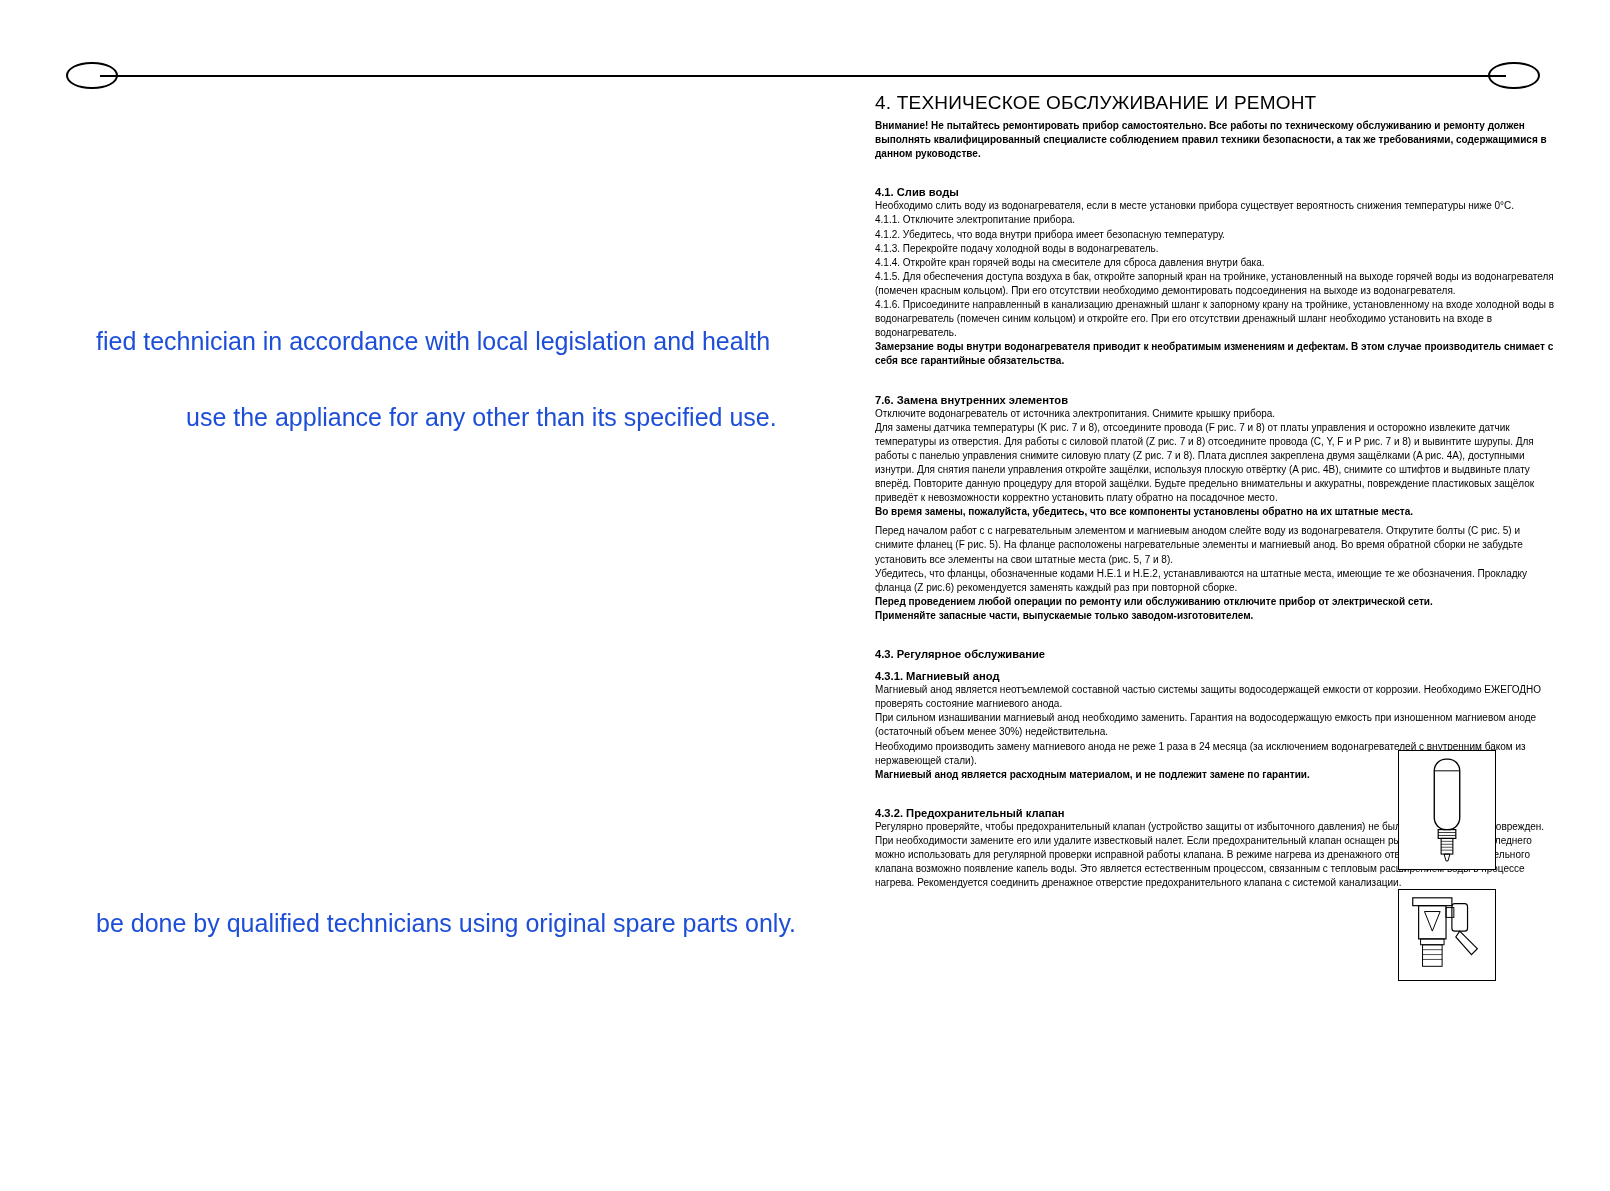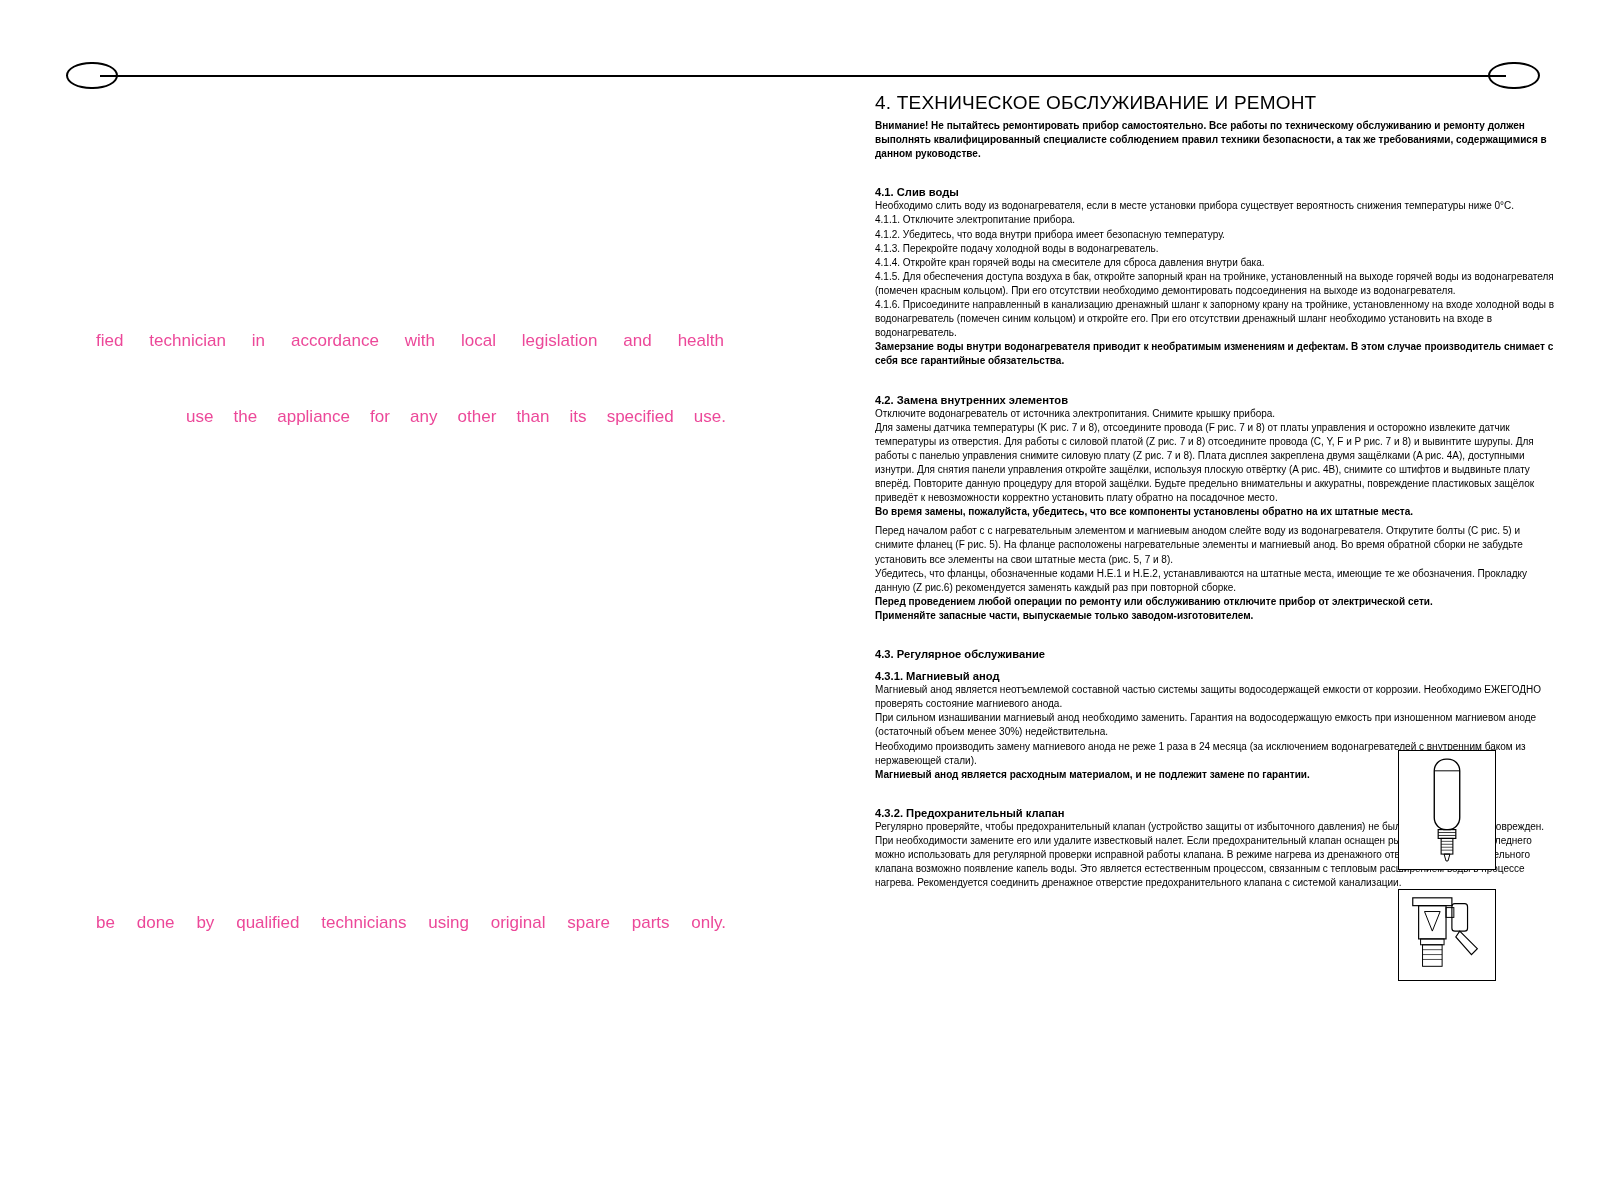--- a/index.html
+++ b/index.html
@@ -46,23 +46,23 @@
   .bind-ring.right { right: 18px; }
 
   
   .left-col {
     position: absolute;
     left: 96px;
     top: 300px;
     width: 640px;
   }
   .en-line {
-    font-size: 17px;
+    font-size: 25px;
     line-height: 26px;
-    color: #ec4899;
+    color: #1d4ed8;
     text-align: justify;
     text-align-last: justify;
     white-space: nowrap;
   }
   .en-line.l1 { position: absolute; left: 0; top: 28px; width: 628px; }
   .en-line.l2 { position: absolute; left: 90px; top: 104px; width: 540px; }
   .en-line.l3 { position: absolute; left: 0; top: 610px; width: 630px; }
 
   
   .right-col {
@@ -133,26 +133,26 @@
     <div class="sub-h">4.1. Слив воды</div>
     <p>Необходимо слить воду из водонагревателя, если в месте установки прибора существует вероятность снижения температуры ниже 0°С.</p>
     <p>4.1.1. Отключите электропитание прибора.</p>
     <p>4.1.2. Убедитесь, что вода внутри прибора имеет безопасную температуру.</p>
     <p>4.1.3. Перекройте подачу холодной воды в водонагреватель.</p>
     <p>4.1.4. Откройте кран горячей воды на смесителе для сброса давления внутри бака.</p>
     <p>4.1.5. Для обеспечения доступа воздуха в бак, откройте запорный кран на тройнике, установленный на выходе горячей воды из водонагревателя (помечен красным кольцом). При его отсутствии необходимо демонтировать подсоединения на выходе из водонагревателя.</p>
     <p>4.1.6. Присоедините направленный в канализацию дренажный шланг к запорному крану на тройнике, установленному на входе холодной воды в водонагреватель (помечен синим кольцом) и откройте его. При его отсутствии дренажный шланг необходимо установить на входе в водонагреватель.</p>
     <p class="b">Замерзание воды внутри водонагревателя приводит к необратимым изменениям и дефектам. В этом случае производитель снимает с себя все гарантийные обязательства.</p>
 
-    <div class="sub-h">4.2. Замена внутренних элементов</div>
+    <div class="sub-h">7.6. Замена внутренних элементов</div>
     <p>Отключите водонагреватель от источника электропитания. Снимите крышку прибора.</p>
     <p>Для замены датчика температуры (K рис. 7 и 8), отсоедините провода (F рис. 7 и 8) от платы управления и осторожно извлеките датчик температуры из отверстия. Для работы с силовой платой (Z рис. 7 и 8) отсоедините провода (C, Y, F и P рис. 7 и 8) и вывинтите шурупы. Для работы с панелью  управления снимите силовую плату (Z рис. 7 и 8). Плата дисплея закреплена двумя защёлками (A рис. 4A), доступными изнутри. Для снятия панели управления откройте защёлки, используя плоскую отвёртку (A рис. 4B), снимите со штифтов и выдвиньте плату вперёд. Повторите данную процедуру для второй защёлки. Будьте предельно внимательны и аккуратны, повреждение пластиковых защёлок приведёт к невозможности корректно установить плату обратно на посадочное место.</p>
     <p class="b">Во время замены, пожалуйста, убедитесь, что все компоненты установлены обратно на их штатные места.</p>
     <p class="gap">Перед началом работ с с нагревательным элементом и магниевым анодом слейте воду из водонагревателя. Открутите болты (C рис. 5) и снимите фланец (F рис. 5). На фланце расположены нагревательные элементы и магниевый анод. Во время обратной сборки не забудьте установить все элементы на свои штатные места (рис. 5, 7 и 8).</p>
-    <p>Убедитесь, что фланцы, обозначенные кодами H.E.1 и H.E.2, устанавливаются на штатные места, имеющие те же обозначения. Прокладку данную (Z рис.6) рекомендуется заменять каждый раз при повторной сборке.</p>
+    <p>Убедитесь, что фланцы, обозначенные кодами H.E.1 и H.E.2, устанавливаются на штатные места, имеющие те же обозначения. Прокладку фланца (Z рис.6) рекомендуется заменять каждый раз при повторной сборке.</p>
     <p class="b">Перед проведением любой операции по ремонту или обслуживанию отключите прибор от электрической сети.</p>
     <p class="b">Применяйте запасные части, выпускаемые только заводом-изготовителем.</p>
 
     <div class="sub-h">4.3. Регулярное обслуживание</div>
     <div class="sub-h2">4.3.1. Магниевый анод</div>
     <p>Магниевый анод является неотъемлемой составной частью системы защиты водосодержащей емкости от коррозии. Необходимо ЕЖЕГОДНО проверять состояние магниевого анода.</p>
     <p>При сильном изнашивании магниевый анод необходимо заменить. Гарантия на водосодержащую емкость при изношенном магниевом аноде (остаточный объем менее 30%) недействительна.</p>
     <p>Необходимо производить замену магниевого анода не реже 1 раза в 24 месяца (за исключением водонагревателей с внутренним баком из нержавеющей стали).</p>
     <p class="b">Магниевый анод является расходным материалом, и не подлежит замене по гарантии.</p>
 

